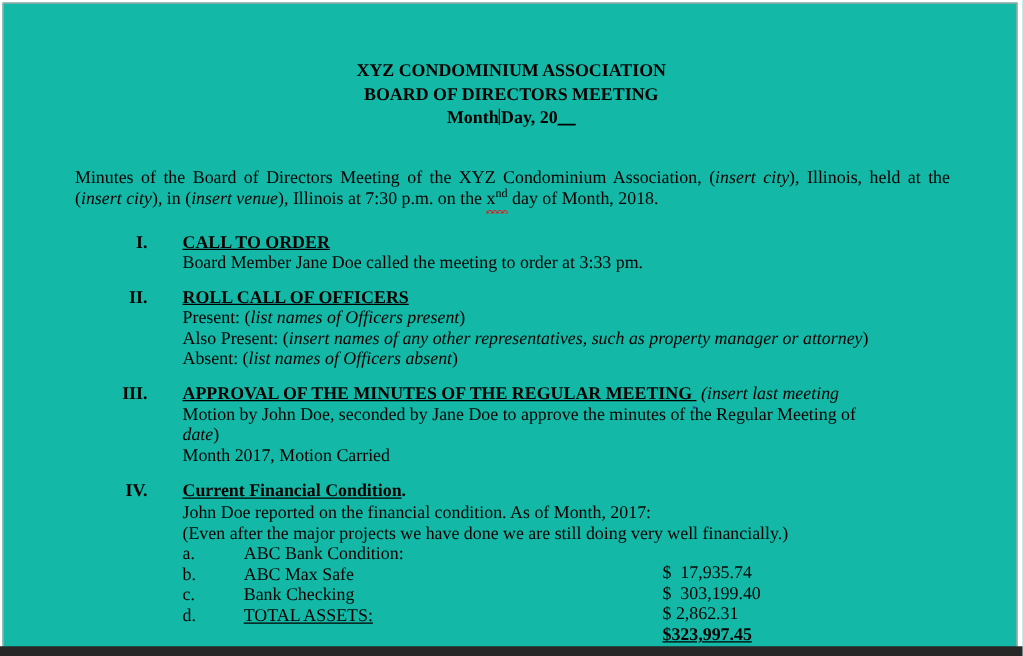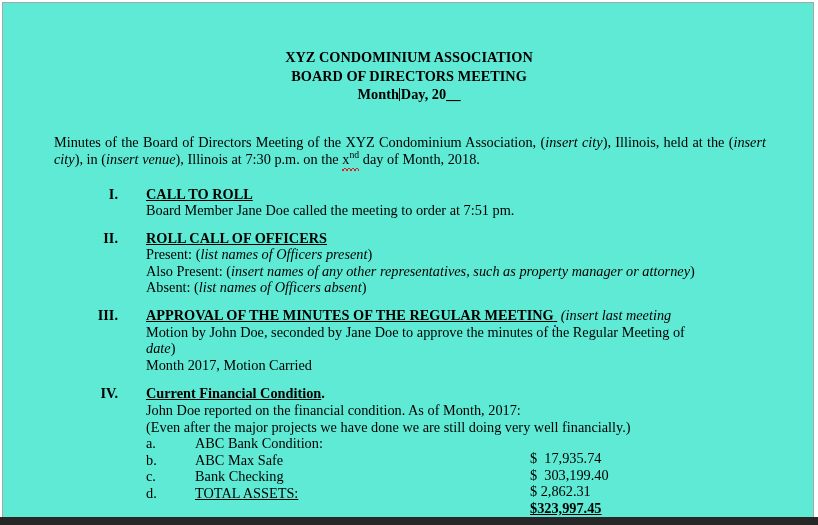--- a/index.html
+++ b/index.html
@@ -14,21 +14,21 @@
     font-family: "Liberation Serif", "DejaVu Serif", serif;
     color: #000000;
   }
 
   
   #page-frame {
     position: absolute;
     left: 2px; top: 2px;
     width: 812px; height: 518px;
     border: 1px solid #a6a6a6;
-    background: #5eead4;
+    background: #14b8a6;
   }
   #page-bottom-edge {
     position: absolute;
     left: 0; bottom: 0;
     width: 818px; height: 8px;
     background: #272727;
   }
 
   
   #doc {
@@ -51,21 +51,21 @@
     display: inline-block;
     width: 1px;
     height: 13px;
     background: #000;
     vertical-align: -2px;
     margin: 0 0.5px;
   }
   .blank-ul { text-decoration: underline; letter-spacing: 0px; }
 
   .intro {
-    margin: 4px;
+    margin: 10px;
     padding: 0 45px 0 47px;
     margin-top: 30px;
     text-align: justify;
     line-height: 17.5px;
   }
 
   .sections {
     margin-top: 17px;
   }
 
@@ -166,22 +166,22 @@
       <div class="title-line">BOARD OF DIRECTORS MEETING</div>
       <div class="title-line"><span>Month</span><span class="caret"></span><span>Day, 20</span><span class="blank-ul">__</span></div>
     </div>
 
     <p class="intro"><span>Minutes of the Board of Directors Meeting of the XYZ Condominium Association, (</span><span class="ital">insert city</span><span>), Illinois, held at the (</span><span class="ital">insert city</span><span>), in (</span><span class="ital">insert venue</span><span>), Illinois at 7:30 p.m. on the </span><span class="spell"><span>x</span><sup>nd</sup></span><span> day of Month, 2018.</span></p>
 
     <div class="sections">
 
       <div class="section">
         <span class="numeral">I.</span>
-        <span class="line sec-head">CALL TO ROLL</span>
-        <span class="line">Board Member Jane Doe called the meeting to order at 7:51 pm.</span>
+        <span class="line sec-head">CALL TO ORDER</span>
+        <span class="line">Board Member Jane Doe called the meeting to order at 3:33 pm.</span>
       </div>
 
       <div class="section">
         <span class="numeral">II.</span>
         <span class="line sec-head">ROLL CALL OF OFFICERS</span>
         <span class="line"><span>Present: (</span><span class="ital">list names of Officers present</span><span>)</span></span>
         <span class="line"><span>Also Present: (</span><span class="ital">insert names of any other representatives, such as property manager or attorney</span><span>)</span></span>
         <span class="line"><span>Absent: (</span><span class="ital">list names of Officers absent</span><span>)</span></span>
       </div>
 

